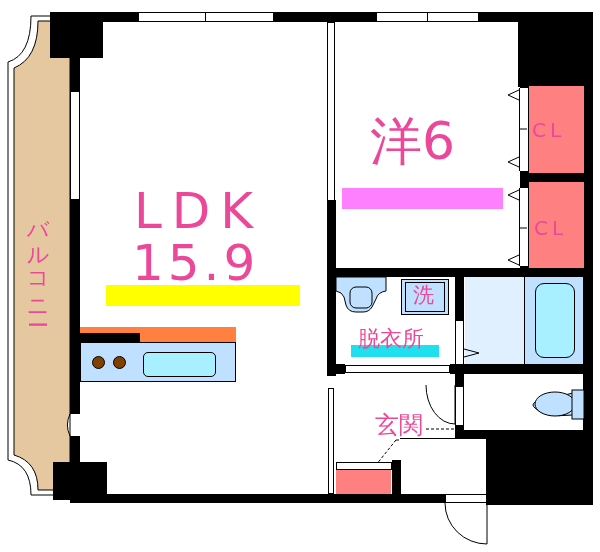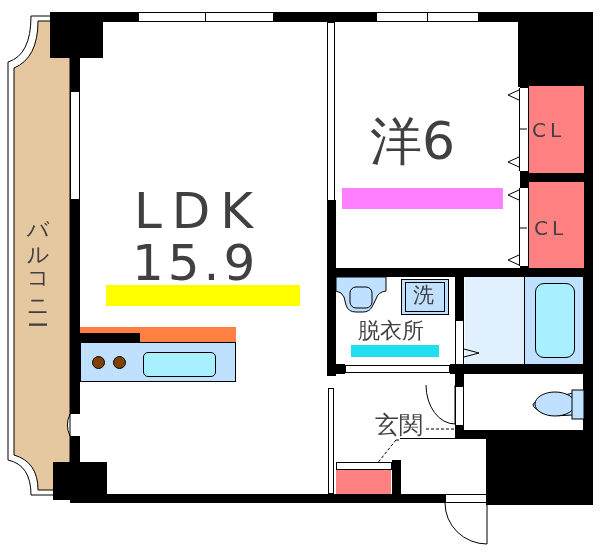--- a/index.html
+++ b/index.html
@@ -1,20 +1,20 @@
 <!DOCTYPE html>
 <html><head>
 <meta charset="utf-8">
 <style>
   html, body { margin:0; padding:0; background:#ffffff; }
   body { width:600px; height:552px; position:relative; overflow:hidden; font-family:"DejaVu Sans", sans-serif; }
   .abs { position:absolute; }
   .wall { position:absolute; background:#000; }
   .win { position:absolute; background:#fff; border:1px solid #000; box-sizing:border-box; }
-  .label { position:absolute; color:#404040; white-space:nowrap; line-height:1; }
+  .label { position:absolute; color:#ec4899; white-space:nowrap; line-height:1; }
   svg { position:absolute; overflow:visible; }
 </style>
 </head>
 <body>
 
 <svg width="80" height="500" style="left:0;top:0;">
   <path d="M31,16 L70,16 L70,495 L31,495 Q31,465 8,460 L8,62 Q31,55 31,16 Z" fill="#ffffff" stroke="#000" stroke-width="1"></path>
   <path d="M38,21 L70,21 L70,490 L38,490 Q38,462 14,455 L14,68 Q38,58 38,21 Z" fill="#e6c8a0" stroke="#000" stroke-width="1"></path>
 </svg>
 <div class="label" style="left:25px;top:205px;width:24px;font-size:22px;writing-mode:vertical-rl;letter-spacing:2px;">バルコニー</div>
@@ -81,21 +81,21 @@
 
 <div class="abs" style="left:336px;top:277px;width:52px;height:40px;"></div>
 <svg width="60" height="50" style="left:336px;top:277px;">
   <path d="M0,0 L50,0 L50,14 Q42,15 40,22 L36,30 Q33,35 27,35 L20,35 Q12,35 10,28 L8,20 Q6,15 0,14 Z" fill="#c0e0ff" stroke="#000" stroke-width="1"></path>
   <rect x="14" y="10" width="22" height="21" rx="6" fill="#c0e0ff" stroke="#000"></rect>
 </svg>
 <div class="abs" style="left:401px;top:279px;width:48px;height:36px;background:#c0e0ff;border:1px solid #000;box-sizing:border-box;"></div>
 <div class="abs" style="left:405px;top:282px;width:40px;height:30px;border:1px solid #000;box-sizing:border-box;"></div>
 <div class="label" style="left:413px;top:285px;font-size:21px;">洗</div>
 <div class="abs" style="left:351px;top:345px;width:88px;height:12px;background:#20e0f0;"></div>
-<div class="label" style="left:358px;top:320px;font-size:22px;">脱衣所</div>
+<div class="label" style="left:358px;top:328px;font-size:22px;">脱衣所</div>
 
 <div class="wall" style="left:455px;top:270px;width:9px;height:52px;"></div>
 <div class="win" style="left:455px;top:320px;width:9px;height:45px;"></div>
 <div class="wall" style="left:327px;top:364px;width:18px;height:10px;"></div>
 <div class="win" style="left:345px;top:365px;width:105px;height:8px;"></div>
 <div class="wall" style="left:450px;top:364px;width:143px;height:10px;"></div>
 
 <div class="abs" style="left:465px;top:277px;width:59px;height:87px;background:#e0f0ff;"></div>
 <div class="abs" style="left:524px;top:277px;width:59px;height:87px;background:#c0e0ff;border-left:1px solid #000;box-sizing:border-box;"></div>
 <div class="abs" style="left:535px;top:283px;width:40px;height:75px;background:#a8f0ff;border:1px solid #000;border-radius:9px;box-sizing:border-box;"></div>

